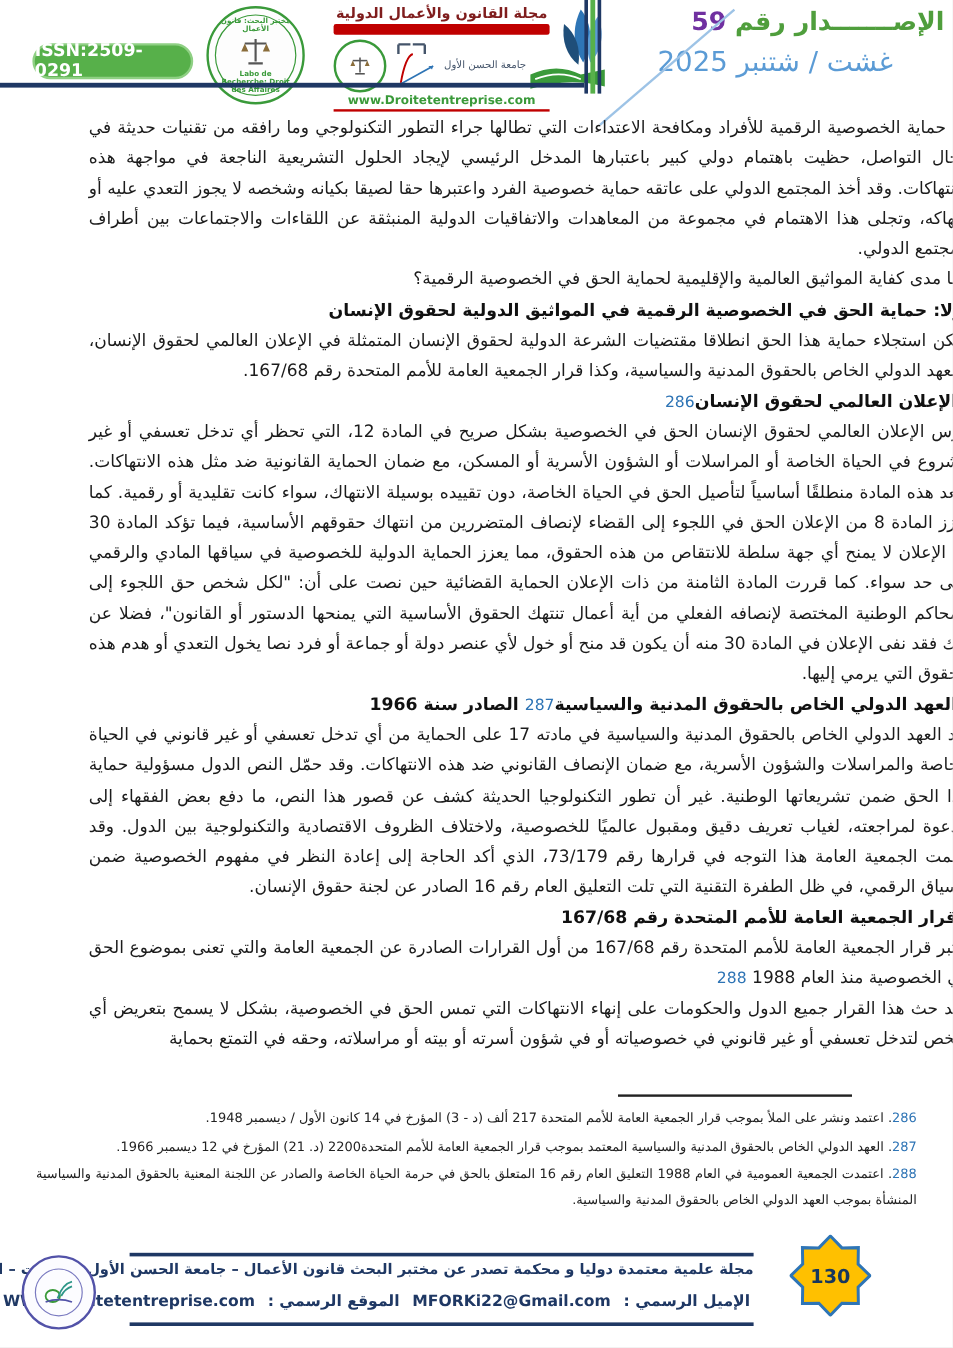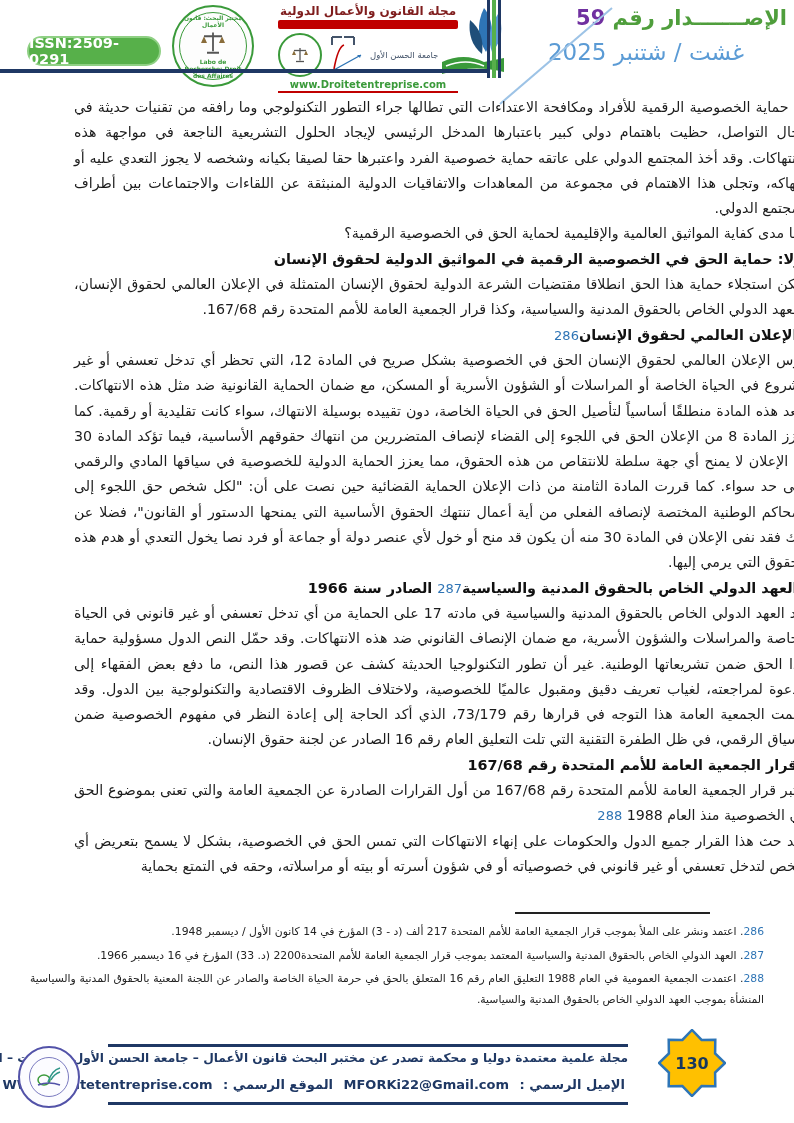--- a/index.html
+++ b/index.html
@@ -161,21 +161,21 @@
     <h3 class="h"><span>. العهد الدولي الخاص بالحقوق المدنية والسياسية</span><span class="ref">287</span><span> الصادر سنة 1966</span></h3>
     <p>أكد العهد الدولي الخاص بالحقوق المدنية والسياسية في مادته 17 على الحماية من أي تدخل تعسفي أو غير قانوني في الحياة الخاصة والمراسلات والشؤون الأسرية، مع ضمان الإنصاف القانوني ضد هذه الانتهاكات. وقد حمّل النص الدول مسؤولية حماية هذا الحق ضمن تشريعاتها الوطنية. غير أن تطور التكنولوجيا الحديثة كشف عن قصور هذا النص، ما دفع بعض الفقهاء إلى الدعوة لمراجعته، لغياب تعريف دقيق ومقبول عالميًا للخصوصية، ولاختلاف الظروف الاقتصادية والتكنولوجية بين الدول. وقد دعمت الجمعية العامة هذا التوجه في قرارها رقم 73/179، الذي أكد الحاجة إلى إعادة النظر في مفهوم الخصوصية ضمن السياق الرقمي، في ظل الطفرة التقنية التي تلت التعليق العام رقم 16 الصادر عن لجنة حقوق الإنسان.</p>
     <h3 class="h">. قرار الجمعية العامة للأمم المتحدة رقم 167/68</h3>
     <p><span>يعتبر قرار الجمعية العامة للأمم المتحدة رقم 167/68 من أول القرارات الصادرة عن الجمعية العامة والتي تعنى بموضوع الحق في الخصوصية منذ العام 1988 </span><span class="ref">288</span></p>
     <p>وقد حث هذا القرار جميع الدول والحكومات على إنهاء الانتهاكات التي تمس الحق في الخصوصية، بشكل لا يسمح بتعريض أي شخص لتدخل تعسفي أو غير قانوني في خصوصياته أو في شؤون أسرته أو بيته أو مراسلاته، وحقه في التمتع بحماية</p>
   </div>
 
   <div class="footnotes">
     <div class="fn-sep"></div>
     <p class="fn"><span class="fn-num">286</span><span>. اعتمد ونشر على الملأ بموجب قرار الجمعية العامة للأمم المتحدة 217 ألف (د - 3) المؤرخ في 14 كانون الأول / ديسمبر 1948.</span></p>
-    <p class="fn"><span class="fn-num">287</span><span>. العهد الدولي الخاص بالحقوق المدنية والسياسية المعتمد بموجب قرار الجمعية العامة للأمم المتحدة2200  (د. 33) المؤرخ في 16 ديسمبر 1966.</span></p>
+    <p class="fn"><span class="fn-num">287</span><span>. العهد الدولي الخاص بالحقوق المدنية والسياسية المعتمد بموجب قرار الجمعية العامة للأمم المتحدة2200  (د. 21) المؤرخ في 12 ديسمبر 1966.</span></p>
     <p class="fn"><span class="fn-num">288</span><span>. اعتمدت الجمعية العمومية في العام 1988 التعليق العام رقم 16 المتعلق بالحق في حرمة الحياة الخاصة والصادر عن اللجنة المعنية بالحقوق المدنية والسياسية المنشأة بموجب العهد الدولي الخاص بالحقوق المدنية والسياسية.</span></p>
   </div>
 
   <div class="footer-rule fr-top"></div>
   <div class="footer-line1">مجلة علمية معتمدة  دوليا و محكمة تصدر عن مختبر البحث قانون الأعمال – جامعة الحسن الأول – سطات – المغرب</div>
   <div class="footer-line2">
     <span>الإميل الرسمي :</span>
     <span>MFORKi22@Gmail.com</span>
     <span>الموقع الرسمي :</span>
     <span>WWW.Droitetentreprise.com</span>

